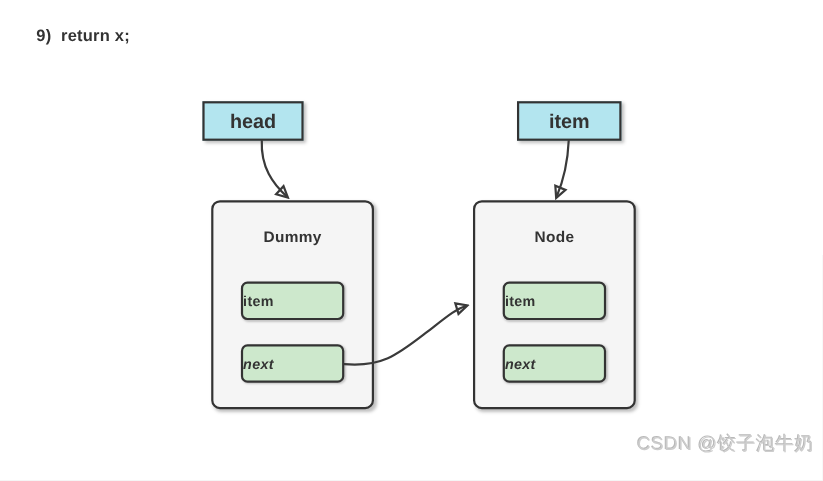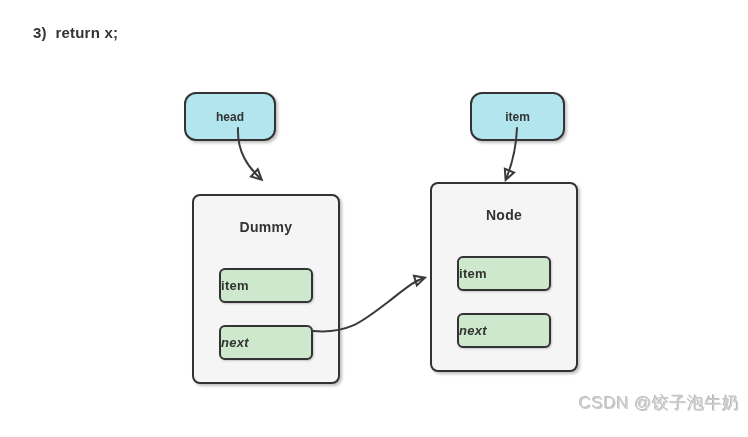--- a/index.html
+++ b/index.html
@@ -20,38 +20,38 @@
     background:var(--background);
     overflow:hidden;
   }
   .step-text{
     position:absolute; left:33px; top:24px;
     font-size:15px; font-weight:bold; color:var(--text);
     white-space:pre;
     letter-spacing:0.2px;
   }
   .pointer-box{
-    position:absolute; height:49px;
+    position:absolute; height:36px;
     background:var(--pointer-fill);
     border:2px solid var(--stroke);
-    border-radius:12px;
+    border-radius:0;
     box-shadow:2px 2px 3px rgba(0,0,0,0.25);
     display:flex; align-items:center; justify-content:center;
-    font-size:12px; font-weight:bold; color:var(--text);
+    font-size:18px; font-weight:bold; color:var(--text);
   }
   .pointer-box.head{ left:184px; top:92px; width:92px; }
   .pointer-box.last{ left:470px; top:92px; width:95px; }
   .node-box{
     position:absolute; top:182px; width:148px; height:190px;
     background:var(--node-fill);
     border:2px solid var(--stroke);
     border-radius:8px;
     box-shadow:2px 2px 3px rgba(0,0,0,0.25);
   }
-  .node-box.dummy{ left:192px;margin-top:12px; }
+  .node-box.dummy{ left:192px; }
   .node-box.nodeb{ left:430px; }
   .node-title{
     position:absolute; top:23px; left:0; width:100%;
     text-align:center; font-size:14px; font-weight:bold; color:var(--text);
     letter-spacing:0.3px;
   }
   .field-box{
     position:absolute; left:25px; width:94px; height:35px;
     background:var(--field-fill);
     border:2px solid var(--stroke);
@@ -75,21 +75,21 @@
     font-size:17px; color:var(--watermark-text);
     text-shadow:-1px -1px 0 #b9b9b9, 1px 1px 1px #ffffff;
     letter-spacing:0.5px;
   }
 </style>
 </head>
 <body>
 
 <div class="stage">
 
-  <div class="step-text">3)  return x;</div>
+  <div class="step-text">9)  return x;</div>
 
   <div class="pointer-box head">
     <span>head</span>
   </div>
 
   <div class="pointer-box last">
     <span>item</span>
   </div>
 
   <div class="node-box dummy">

